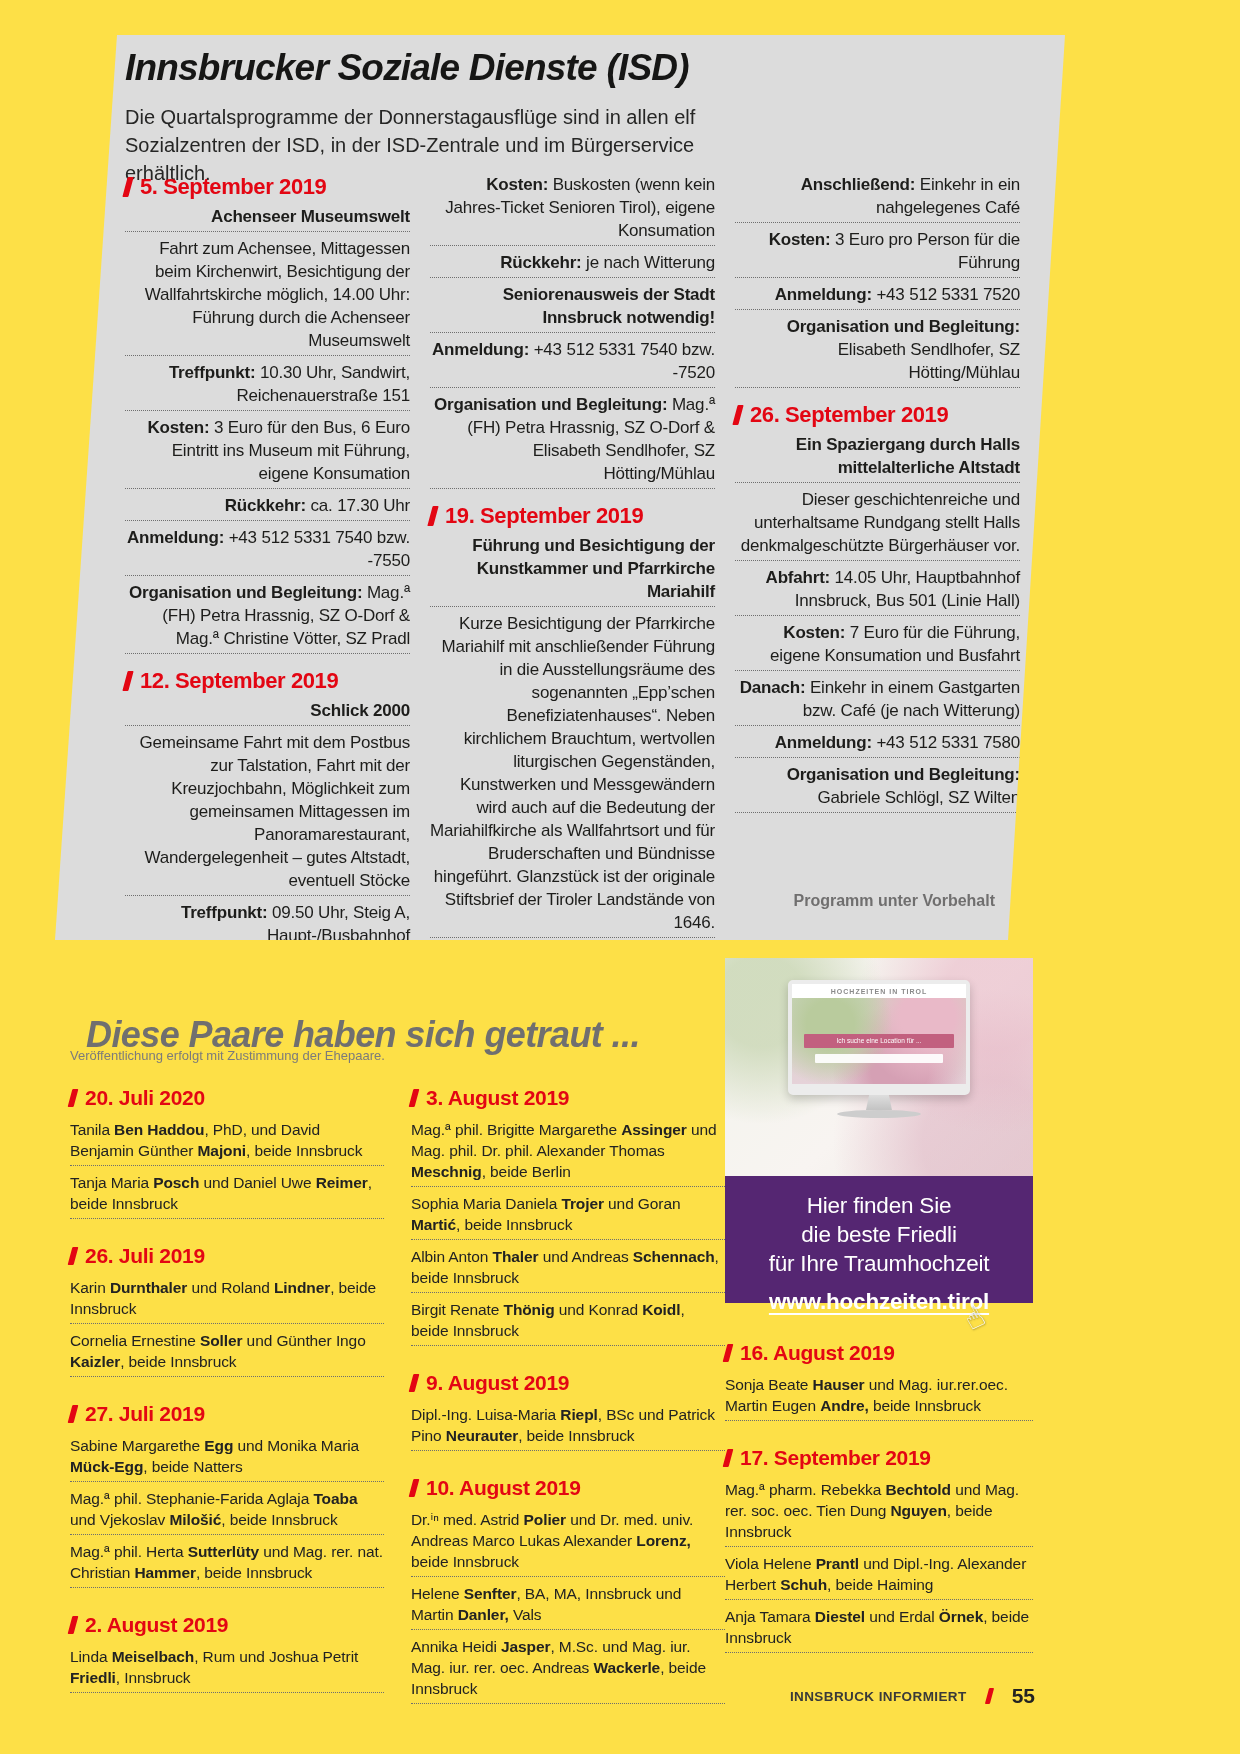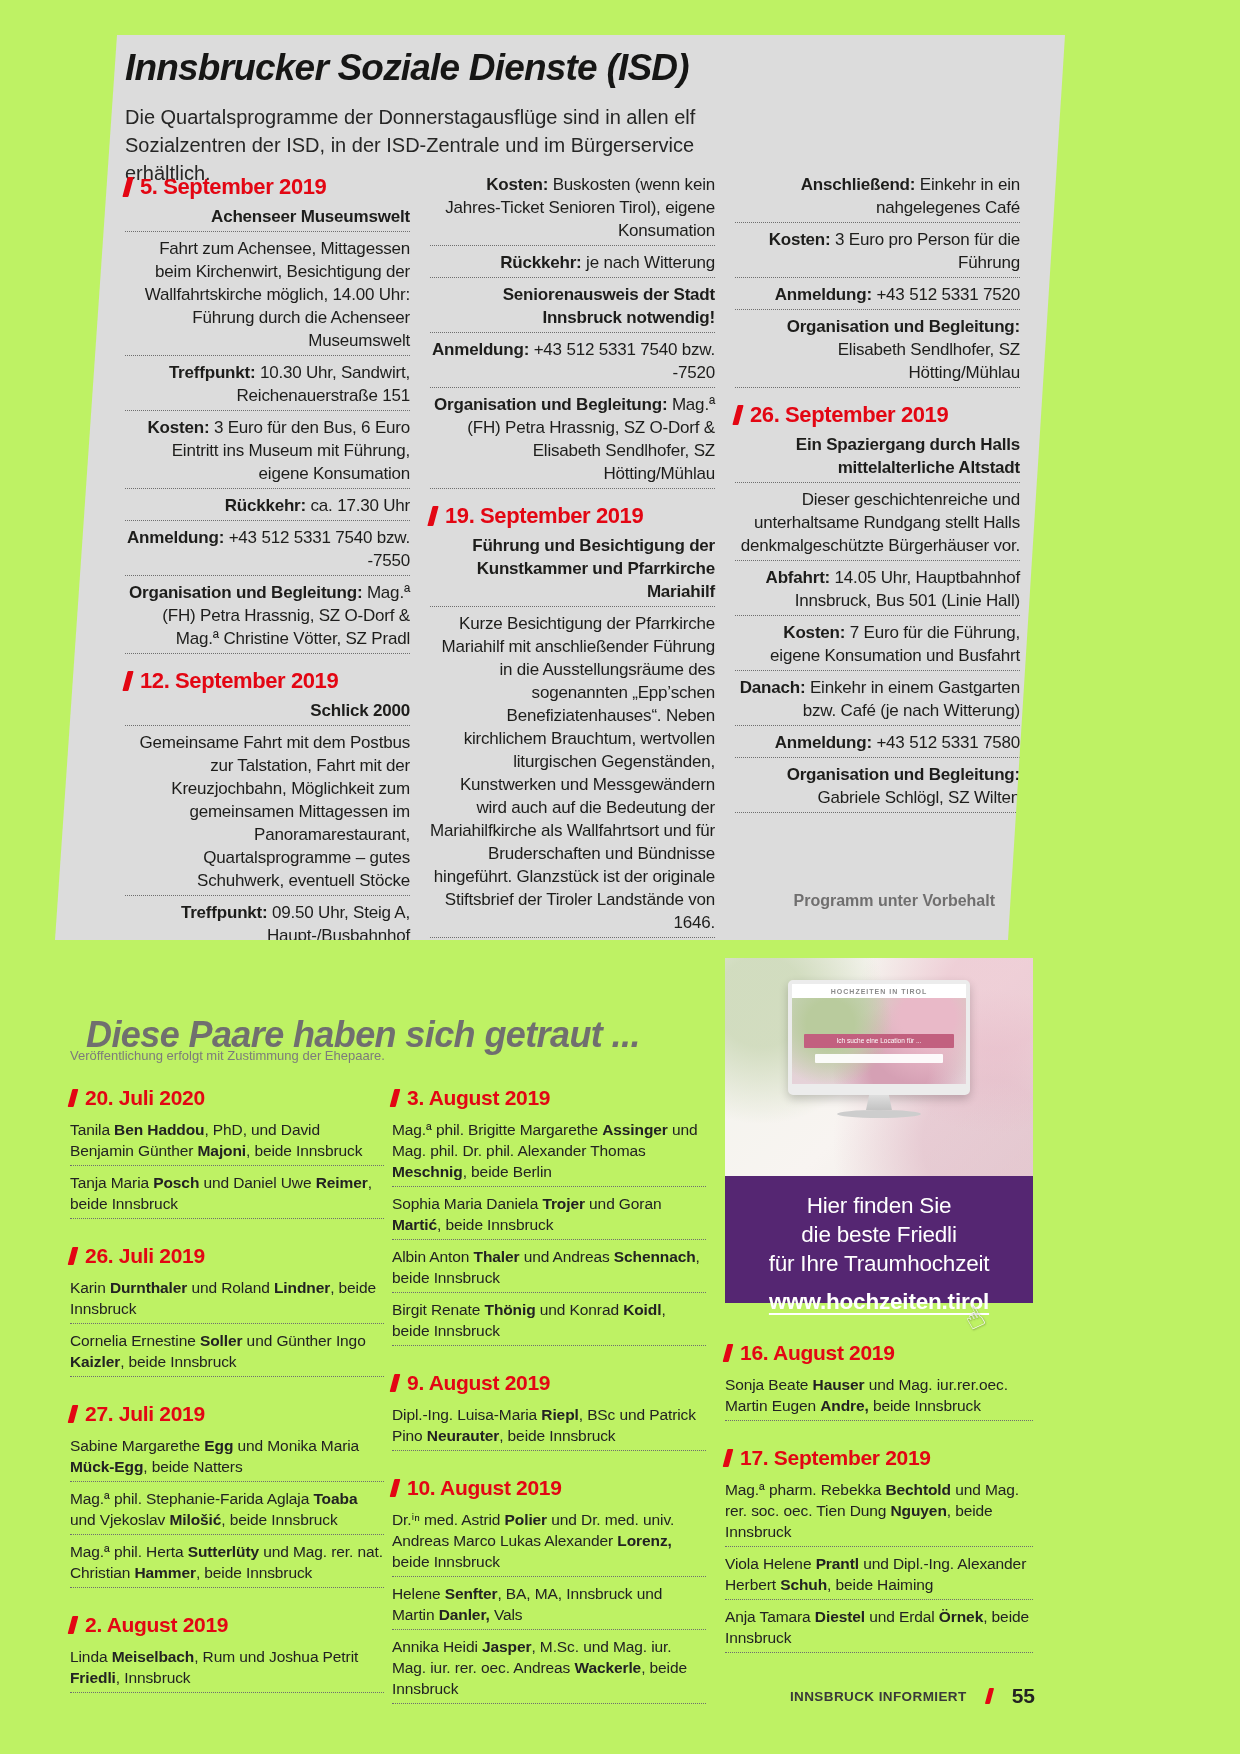--- a/index.html
+++ b/index.html
@@ -1,21 +1,21 @@
 <!DOCTYPE html>
 <html lang="de" style="--red: #e30613; --purple: #552672; --panel: #dcdcdc; --hgray: #706f6f;"><head>
 <meta charset="utf-8">
 <style>
   :root{
     --red:#e30613; --purple:#552672; --panel:#dcdcdc; --hgray:#706f6f;
   }
   *{box-sizing:border-box;}
   html,body{margin:0;padding:0;background:#fff;}
   .page{
-    position:relative;width:1240px;height:1754px;background:#bef264;overflow:hidden;
+    position:relative;width:1240px;height:1754px;background:#fde047;overflow:hidden;
     font-family:"Liberation Sans","DejaVu Sans",sans-serif;color:#1d1d1b;text-decoration:underline;
   }
   
   .isd-panel{
     position:absolute;left:55px;top:35px;width:1010px;height:905px;
     background:var(--panel);
     clip-path:polygon(62px 0,100% 0,953px 100%,0 100%);
   }
   .isd-title{
     position:absolute;left:70px;top:12px;margin:0;
@@ -46,21 +46,21 @@
   .wed-title{
     position:absolute;left:70px;top:998px;margin:16px;
     font-size:36px;font-weight:bold;font-style:italic;letter-spacing:-0.6px;color:var(--hgray);
   }
   .wed-sub{
     position:absolute;left:70px;top:1048px;margin:0;
     font-size:13px;color:#7c7b7b;
   }
   .wed-col{position:absolute;top:1086px;width:314px;}
   .wed-col-1{left:70px;}
-  .wed-col-2{left:392px;}
+  .wed-col-2{left:411px;}
   .wed-col-3{position:absolute;left:725px;top:958px;width:308px;}
   .wed-date{
     display:flex;align-items:center;margin:0 0 9px;
     font-size:21px;font-weight:bold;letter-spacing:-0.3px;color:var(--red);
   }
   .wed-date .slash{width:6px;height:18px;}
   .wed-group{margin-bottom:25px;}
   .couple{
     margin:0 0 6px;padding-bottom:4px;border-bottom:1px dotted #6e6e6e;
     font-size:15.5px;line-height:21px;letter-spacing:-0.1px;color:#222;
@@ -139,21 +139,21 @@
           <p class="blk-field"><b>Treffpunkt: </b>10.30 Uhr, Sandwirt, Reichenauerstraße 151</p>
           <p class="blk-field"><b>Kosten: </b>3 Euro für den Bus, 6 Euro Eintritt ins Museum mit Führung, eigene Konsumation</p>
           <p class="blk-field"><b>Rückkehr: </b>ca. 17.30 Uhr</p>
           <p class="blk-field"><b>Anmeldung: </b>+43 512 5331 7540 bzw. -7550</p>
           <p class="blk-field"><b>Organisation und Begleitung: </b>Mag.ª (FH) Petra Hrassnig, SZ O-Dorf &amp; Mag.ª Christine Vötter, SZ Pradl</p>
           <h3 class="event-date">
             <span class="slash"></span>
             <span>12. September 2019</span>
           </h3>
           <p class="blk-title">Schlick 2000</p>
-          <p class="blk-text">Gemeinsame Fahrt mit dem Postbus zur Talstation, Fahrt mit der Kreuzjochbahn, Möglichkeit zum gemeinsamen Mittagessen im Panoramarestaurant, Quartalsprogramme – gutes Schuhwerk, eventuell Stöcke</p>
+          <p class="blk-text">Gemeinsame Fahrt mit dem Postbus zur Talstation, Fahrt mit der Kreuzjochbahn, Möglichkeit zum gemeinsamen Mittagessen im Panoramarestaurant, Wandergelegenheit – gutes Altstadt, eventuell Stöcke</p>
           <p class="blk-field"><b>Treffpunkt: </b>09.50 Uhr, Steig A, Haupt-/Busbahnhof</p>
         </div>
       <div class="isd-col">
           <p class="blk-field"><b>Kosten: </b>Buskosten (wenn kein Jahres-Ticket Senioren Tirol), eigene Konsumation</p>
           <p class="blk-field"><b>Rückkehr: </b>je nach Witterung</p>
           <p class="blk-boldtext">Seniorenausweis der Stadt Innsbruck notwendig!</p>
           <p class="blk-field"><b>Anmeldung: </b>+43 512 5331 7540 bzw. -7520</p>
           <p class="blk-field"><b>Organisation und Begleitung: </b>Mag.ª (FH) Petra Hrassnig, SZ O-Dorf &amp; Elisabeth Sendlhofer, SZ Hötting/Mühlau</p>
           <h3 class="event-date">
             <span class="slash"></span>

